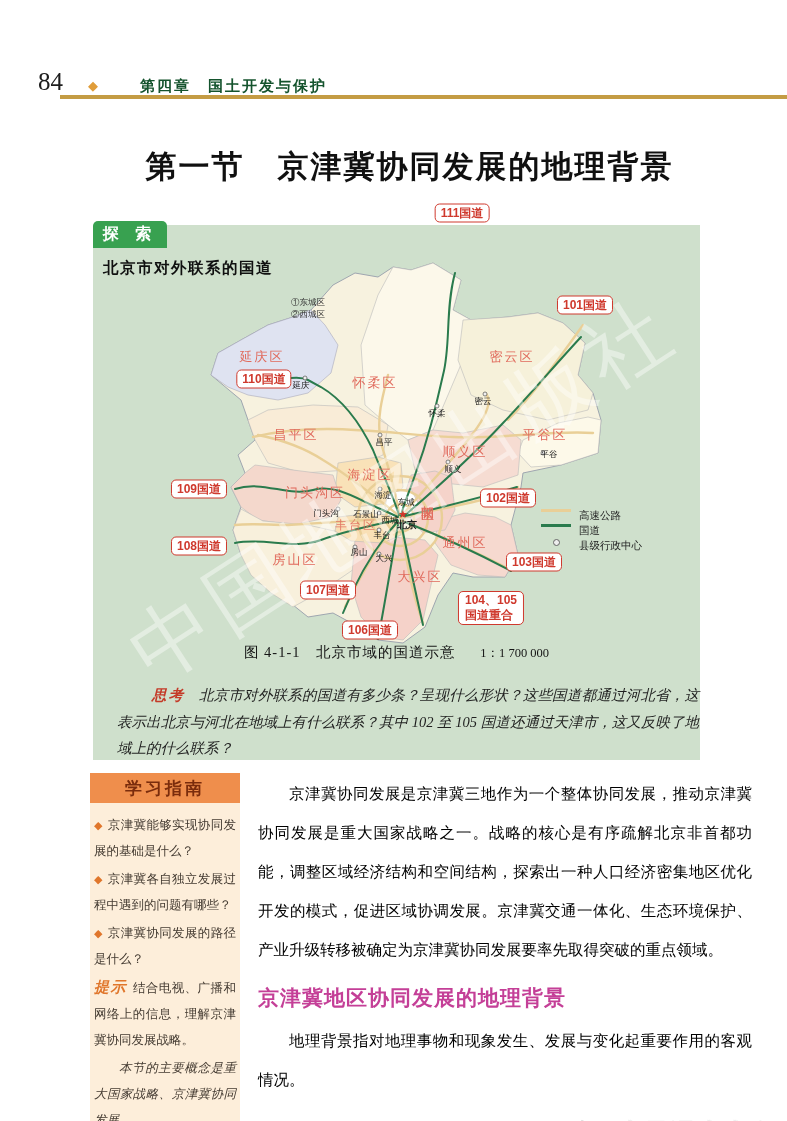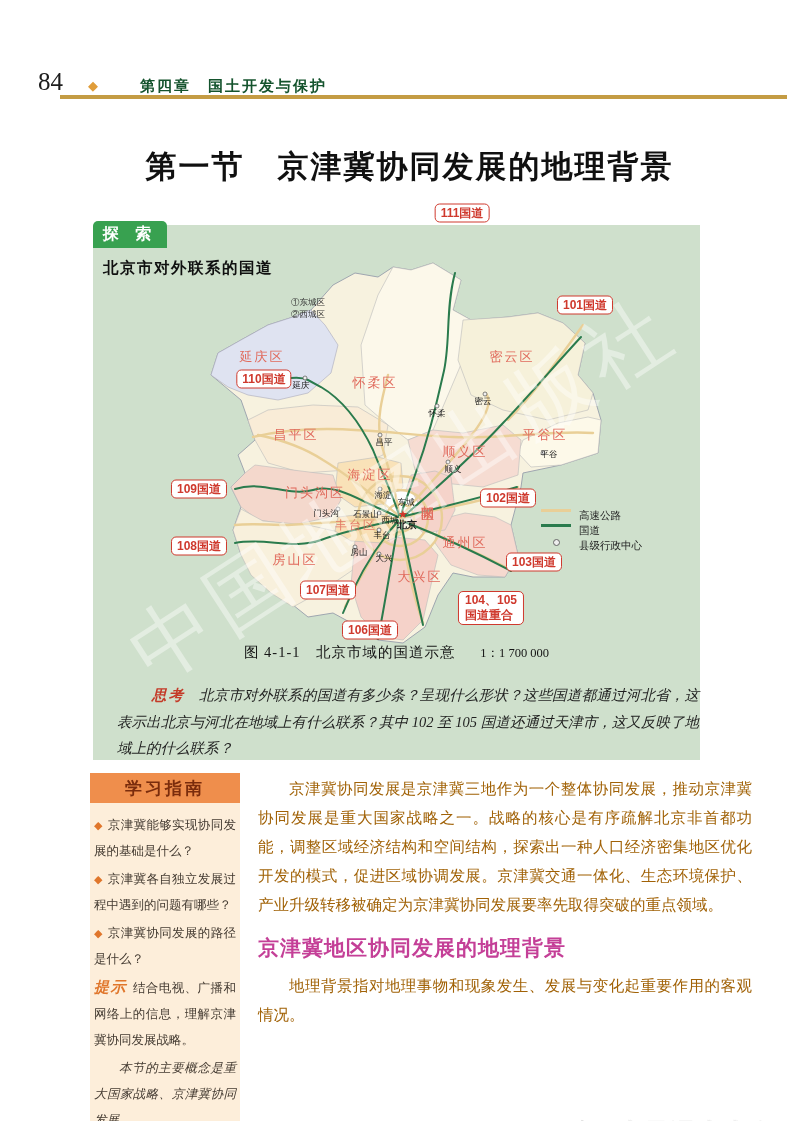--- a/index.html
+++ b/index.html
@@ -72,21 +72,21 @@
   .guide-body{background:#fdeeda;padding:9px 4px 13px;font-size:12.5px;line-height:26px;
               color:#433a31;text-align:justify;}
   .g-diamond{color:#e0762b;font-size:11px;margin-right:5px;}
   .guide-item{margin:0 0 2px 0;}
   .hint-label{font-family:"Liberation Serif",serif;font-style:italic;font-weight:bold;
               color:#e0762b;font-size:15px;margin-right:6px;letter-spacing:1px;}
   .guide-note{text-indent:2em;margin:0;font-style:italic;}
 
   
   .main-col{position:absolute;left:258px;top:774px;width:494px;}
-  .para{font-family:"Liberation Serif",serif;font-size:15.5px;line-height:29px;color:#a16207;
+  .para{font-family:"Liberation Serif",serif;font-size:15.5px;line-height:39px;color:#000000;
         text-align:justify;text-indent:2em;margin:0;}
   .main-heading{font-size:21px;font-weight:bold;color:#c43f97;margin:15px 0 9px 0;letter-spacing:1px;}
 
   
   .site-wm{position:absolute;right:12px;top:1116px;display:flex;align-items:center;gap:7px;}
   .wm-text{font-size:24px;font-weight:bold;color:#efefef;letter-spacing:2px;
            text-shadow:1.2px 1.2px 0 #c6c6c6;}
 </style>
 </head>
 <body>

